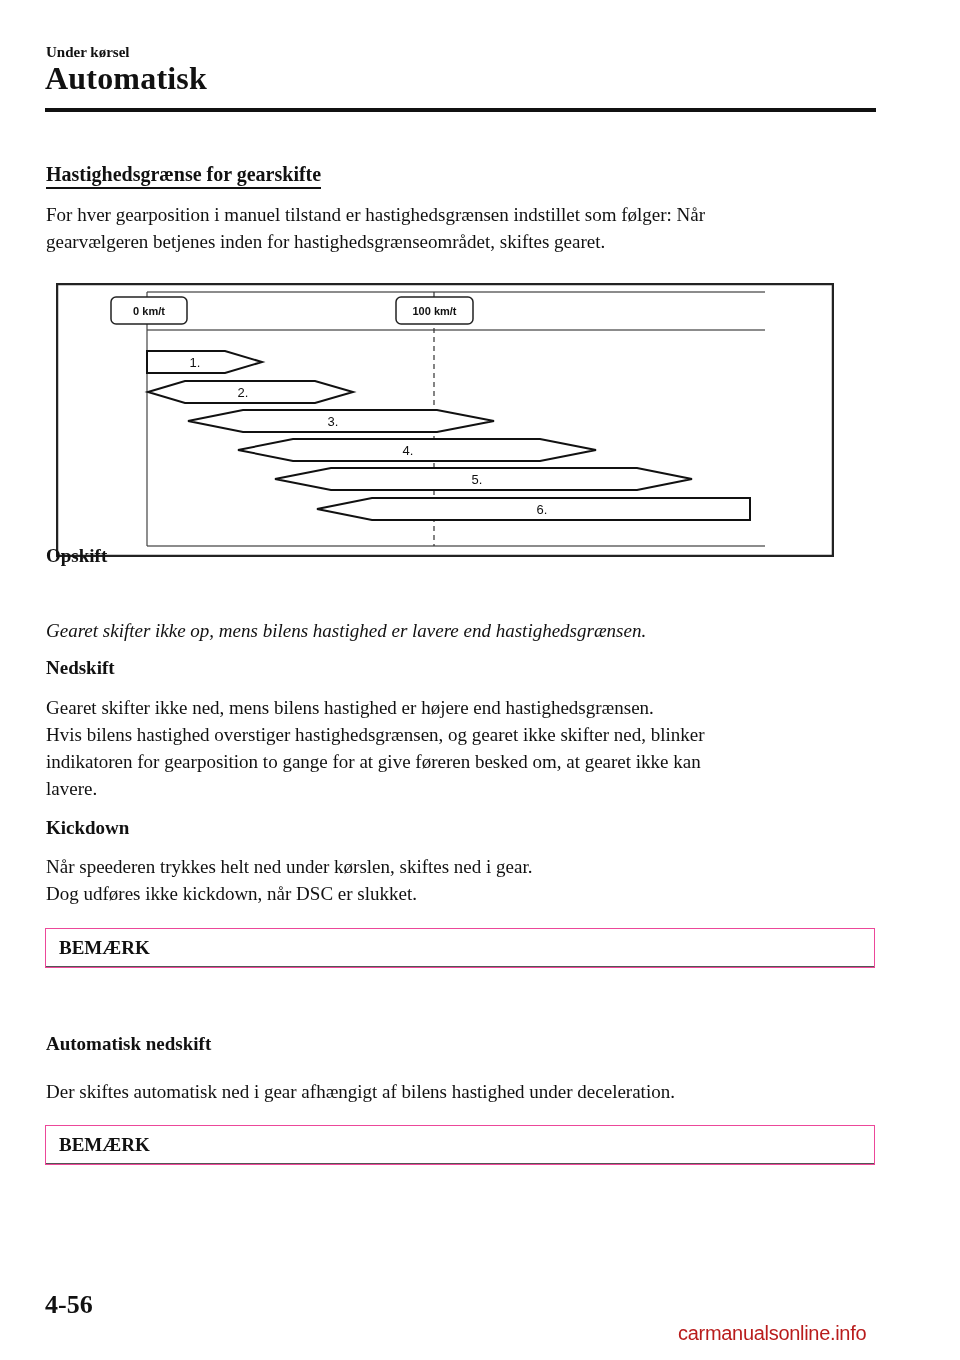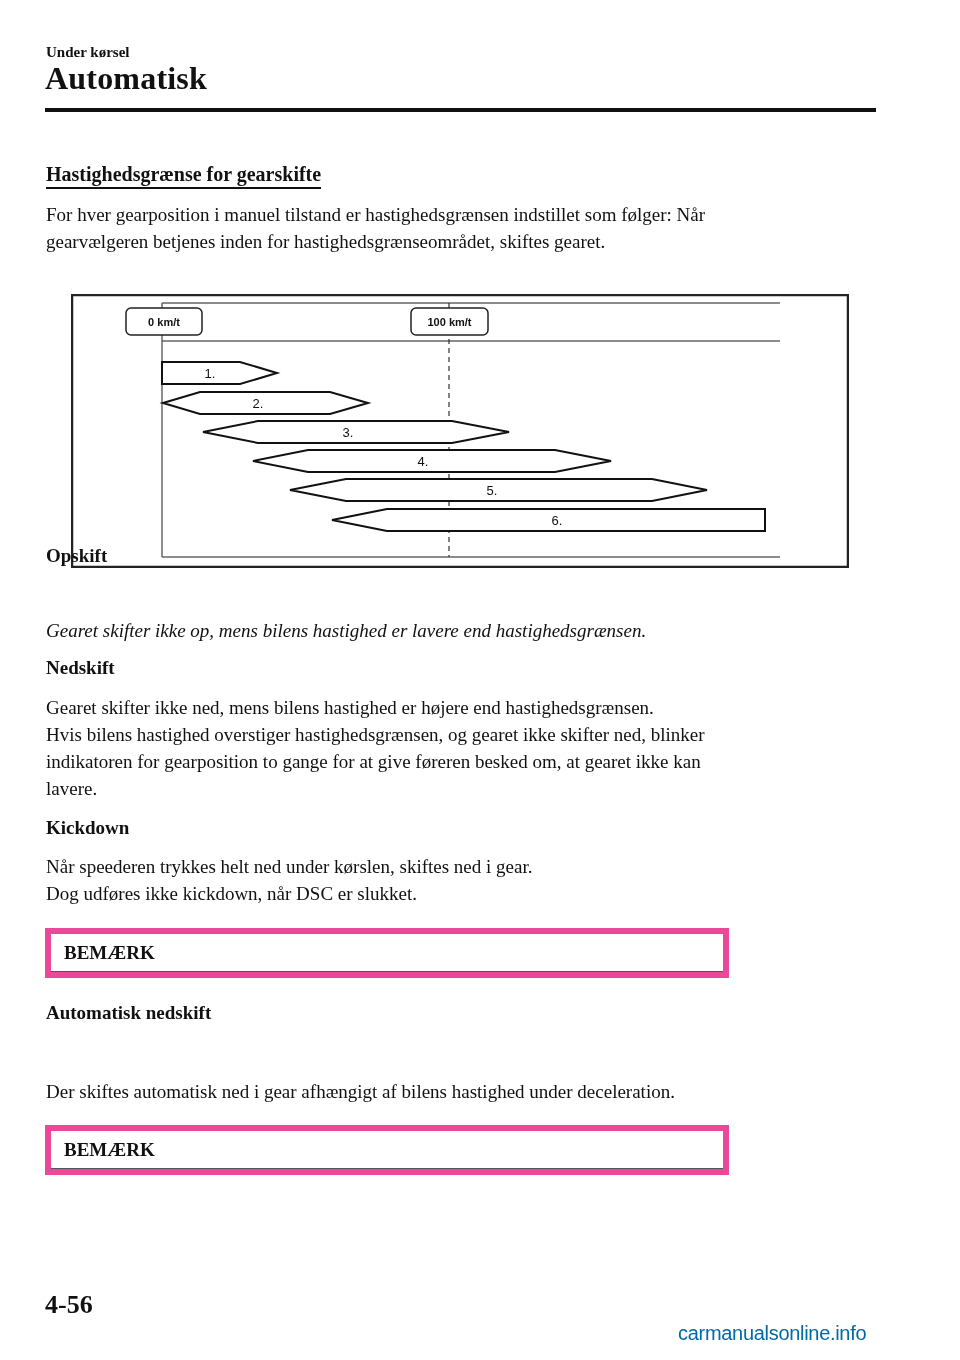--- a/index.html
+++ b/index.html
@@ -6,28 +6,28 @@
   body { width: 960px; height: 1360px; position: relative; overflow: hidden;
          font-family: "Liberation Serif", "DejaVu Serif", serif; color: #111; }
   .abs { position: absolute; }
   .section-label { left: 46px; top: 44px; font-size: 15px; font-weight: bold; }
   .page-title { left: 45px; top: 60px; font-size: 32px; font-weight: bold; letter-spacing: 0.2px; }
   .title-rule { left: 45px; top: 108px; width: 831px; height: 4px; background: #111; }
   .h-underlined { left: 46px; top: 162px; font-size: 20px; font-weight: bold;
                   border-bottom: 2px solid #111; padding-bottom: 1px; line-height: 24px; }
   .para { left: 46px; font-size: 19px; line-height: 27px; width: 820px; }
   .h-bold { left: 46px; font-size: 19px; font-weight: bold; line-height: 24px; }
-  .diagram { left: 71px; top: 283px; width: 778px; height: 274px; margin-top: 11px; }
-  .note-box { left: 45px; width: 684px; border: 6px solid #ec4899; box-sizing: border-box; }
+  .diagram { left: 56px; top: 283px; width: 778px; height: 274px; }
+  .note-box { left: 45px; width: 830px; border: 1px solid #ec4899; box-sizing: border-box; }
   .note-head { height: 38px; border-bottom: 1px solid #555; font-weight: bold;
                font-size: 19px; line-height: 38px; padding-left: 13px; box-sizing: border-box; }
   .note-body { height: 38px; font-size: 19px; line-height: 38px; padding-left: 13px; box-sizing: border-box; }
   .page-number { left: 45px; top: 1290px; font-size: 26px; font-weight: bold; }
   .watermark { left: 678px; top: 1322px; font-family: "Liberation Sans", "DejaVu Sans", sans-serif;
-               font-size: 20px; color: #0369a1; letter-spacing: -0.3px; }
+               font-size: 20px; color: #b91c1c; letter-spacing: -0.3px; }
   svg text { font-family: "Liberation Sans", "DejaVu Sans", sans-serif; }
 </style>
 </head>
 <body>
 
 <div class="abs section-label">Under kørsel</div>
 <div class="abs page-title">Automatisk</div>
 <div class="abs title-rule"></div>
 
 <div class="abs h-underlined">Hastighedsgrænse for gearskifte</div>
@@ -90,21 +90,21 @@
 <div class="abs para" style="top:775px;">lavere.</div>
 
 <div class="abs h-bold" style="top:816px;">Kickdown</div>
 <div class="abs para" style="top:853px;">Når speederen trykkes helt ned under kørslen, skiftes ned i gear.</div>
 <div class="abs para" style="top:880px;">Dog udføres ikke kickdown, når DSC er slukket.</div>
 
 <div class="abs note-box" style="top:928px;">
   <div class="note-head">BEMÆRK</div>
 </div>
 
-<div class="abs h-bold" style="top:1001px;">Automatisk nedskift</div>
+<div class="abs h-bold" style="top:1032px;">Automatisk nedskift</div>
 <div class="abs para" style="top:1078px;">Der skiftes automatisk ned i gear afhængigt af bilens hastighed under deceleration.</div>
 
 <div class="abs note-box" style="top:1125px;">
   <div class="note-head">BEMÆRK</div>
 </div>
 
 <div class="abs page-number">4-56</div>
 <div class="abs watermark">carmanualsonline.info</div>
 
 </body></html>

